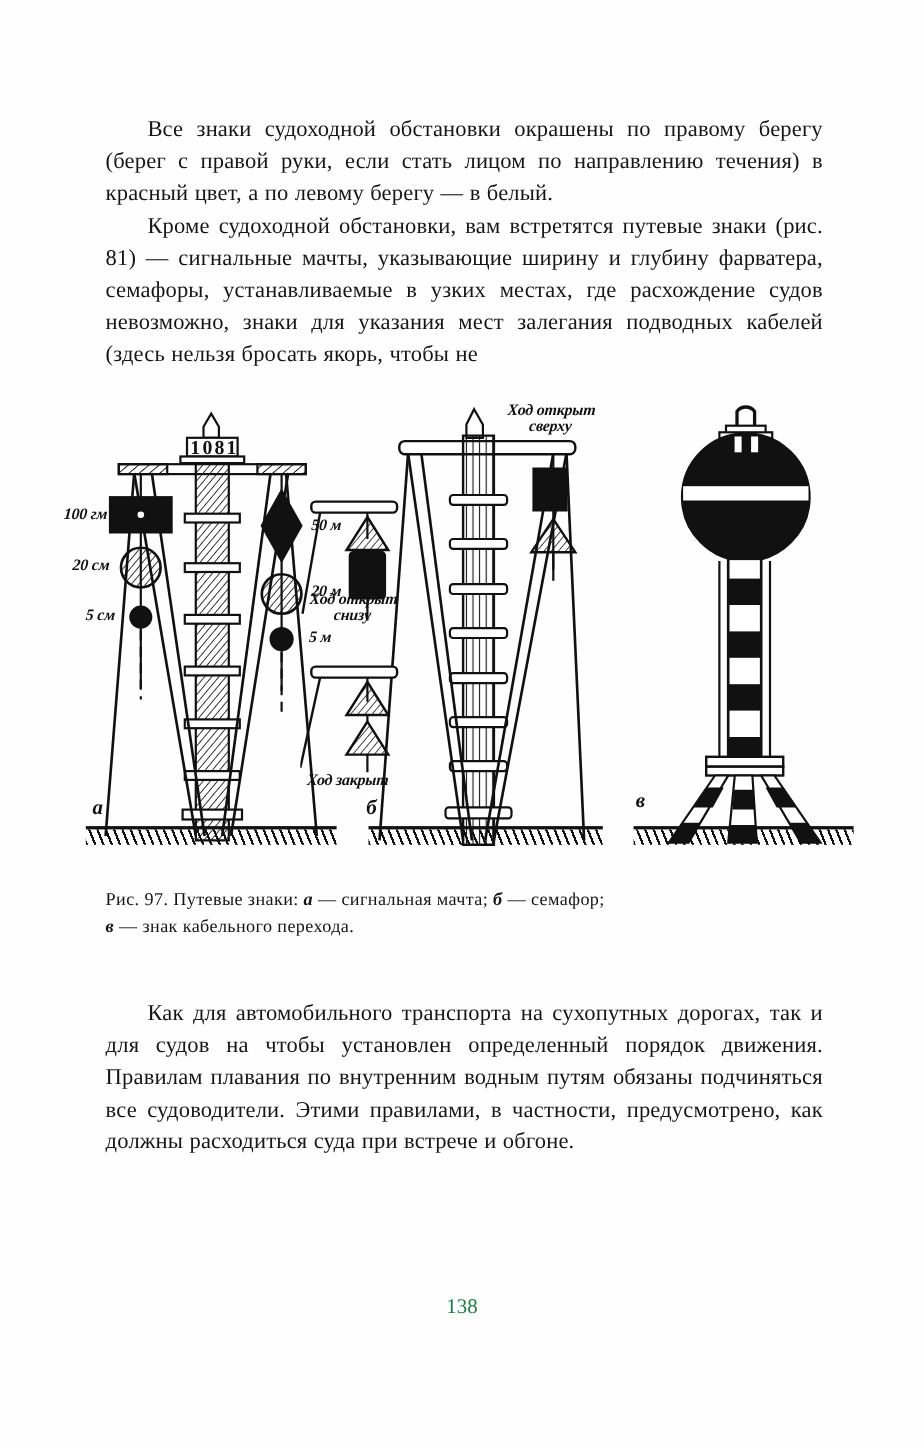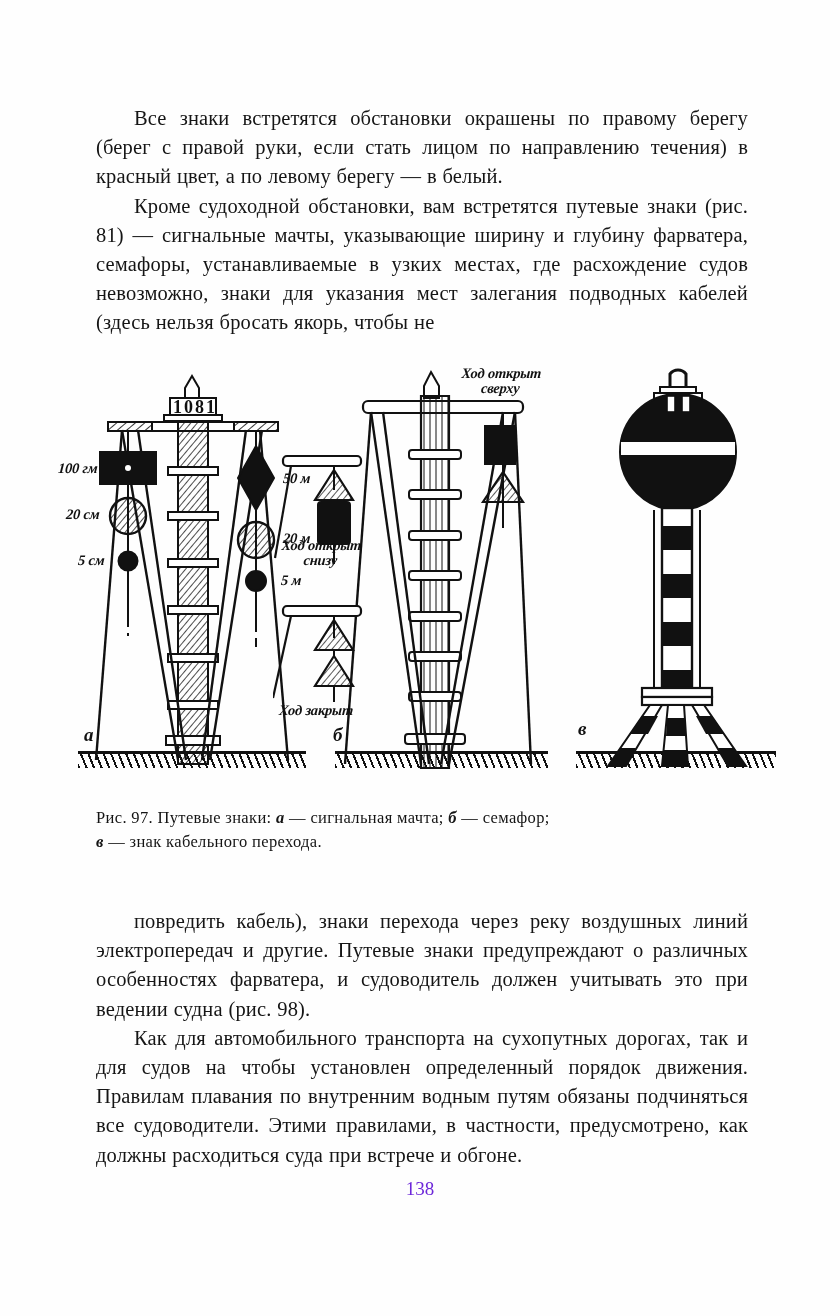--- a/index.html
+++ b/index.html
@@ -109,32 +109,32 @@
   }
 
   
   #folio {
     position: absolute;
     left: 0;
     top: 1178px;
     width: 840px;
     text-align: center;
     font-size: 19px;
-    color: #6d28d9;
+    color: #15803d;
   }
 
   svg { display: block; }
 </style>
 </head>
 <body>
 
 <div class="page">
 
   <div class="textcol" id="top-text">
-    <p class="para">Все знаки встретятся обстановки окрашены по правому берегу (берег с правой руки, если стать лицом по направлению течения) в красный цвет, а по левому берегу — в белый.</p>
+    <p class="para">Все знаки судоходной обстановки окрашены по правому берегу (берег с правой руки, если стать лицом по направлению течения) в красный цвет, а по левому берегу — в белый.</p>
     <p class="para">Кроме судоходной обстановки, вам встретятся путевые знаки (рис. 81) — сигнальные мачты, указывающие ширину и глубину фарватера, семафоры, устанавливаемые в узких местах, где расхождение судов невозможно, знаки для указания мест залегания подводных кабелей (здесь нельзя бросать якорь, чтобы не</p>
   </div>
 
   <div id="figure">
 
     <div class="fig-panel" id="panel-a">
       <svg width="260" height="418" viewBox="0 0 260 418">
         <defs>
           <pattern id="hatchA" width="6" height="6" patternUnits="userSpaceOnUse" patternTransform="rotate(50)">
             <line x1="0" y1="0" x2="0" y2="6" stroke="#111" stroke-width="1.7"></line>
@@ -326,19 +326,18 @@
       <div class="ground" style="left:4px; right:4px;"></div>
       <div class="panel-letter" style="left:6px; top:350px;">в</div>
     </div>
   </div>
 
   <div id="caption">
     <span>Рис. 97. Путевые знаки: </span><i>а</i><span> — сигнальная мачта; </span><i>б</i><span> — семафор;</span><br><i>в</i><span> — знак кабельного перехода.</span>
   </div>
 
   <div class="textcol" id="bottom-text">
-    <p class="para">повредить кабель), знаки перехода через реку воздушных линий электропередач и другие. Путевые знаки предупреждают о различных особенностях фарватера, и судоводитель должен учитывать это при ведении судна (рис. 98).</p>
     <p class="para">Как для автомобильного транспорта на сухопутных дорогах, так и для судов на чтобы установлен определенный порядок движения. Правилам плавания по внутренним водным путям обязаны подчиняться все судоводители. Этими правилами, в частности, предусмотрено, как должны расходиться суда при встрече и обгоне.</p>
   </div>
 
   <div id="folio">138</div>
 
 </div>
 
 </body></html>

